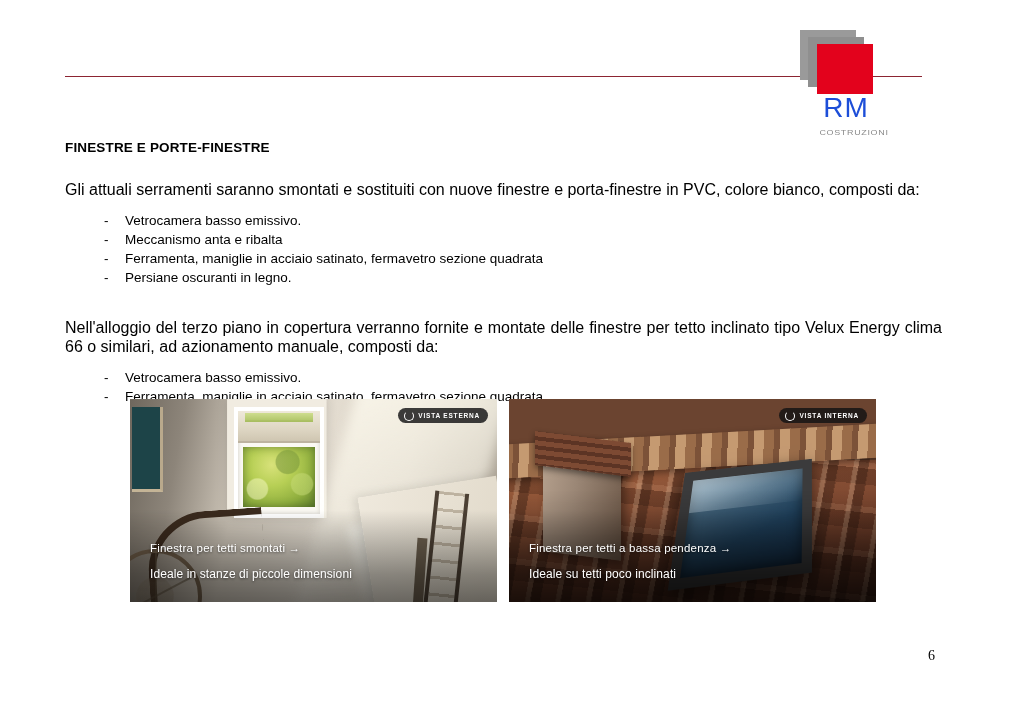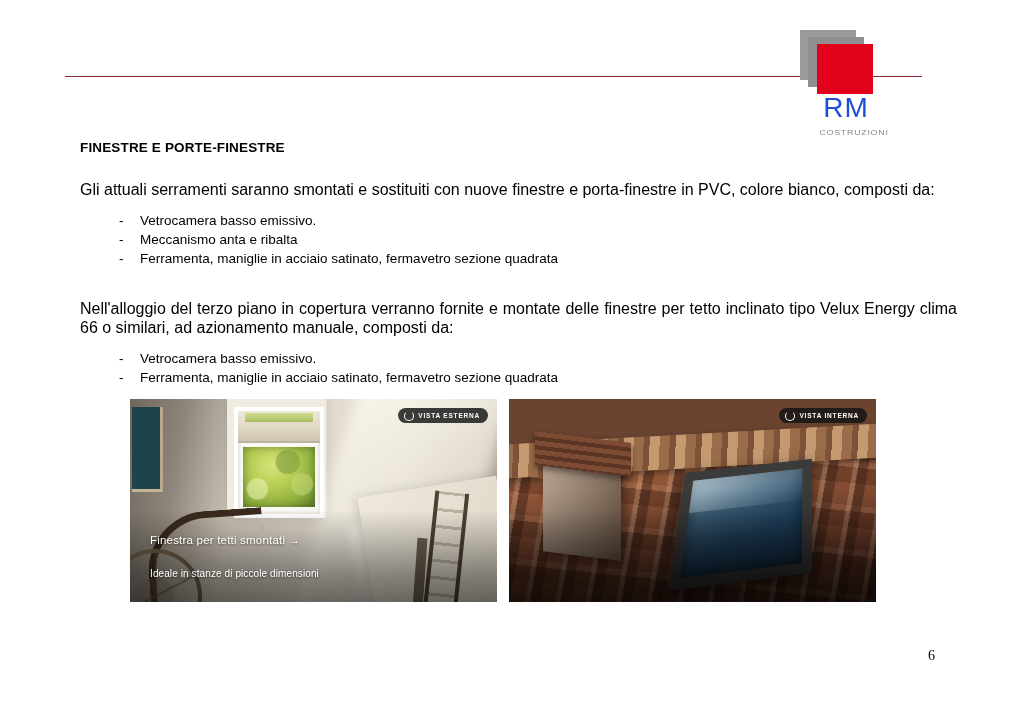--- a/index.html
+++ b/index.html
@@ -72,21 +72,21 @@
     letter-spacing: 0.6px;
     color: #8a8a8a;
     text-align: center;
     transform: scaleX(1.12);
     transform-origin: center;
   }
 
   
   .content {
     position: absolute;
-    left: 80px;
+    left: 65px;
     top: 140px;
     width: 877px;
   }
   .doc-heading {
     font-size: 13.5px;
     font-weight: bold;
     letter-spacing: 0.15px;
     margin: 0 0 24px 0;
     line-height: 16px;
   }
@@ -423,25 +423,25 @@
     text-shadow: 0 1px 3px rgba(0,0,0,0.6);
   }
   .fig-caption-title {
     font-size: 11.5px;
     font-weight: 400;
     letter-spacing: 0.2px;
     line-height: 15px;
     white-space: nowrap;
   }
   .fig-caption-sub {
-    font-size: 10px;
+    font-size: 12px;
     font-weight: 400;
     letter-spacing: 0.1px;
     line-height: 12px;
-    margin-top: 20px;
+    margin-top: 12px;
     white-space: nowrap;
   }
 
   
   .fig-note {
     position: absolute;
     left: 90px;
     top: 597px;
     font-family: "Liberation Serif", serif;
     font-size: 12.5px;
@@ -473,20 +473,21 @@
 
   <div class="content">
 
     <div class="doc-heading">FINESTRE E PORTE-FINESTRE</div>
 
     <p class="para">Gli attuali serramenti saranno smontati e sostituiti con nuove finestre e porta-finestre in PVC, colore bianco, composti da:</p>
     <ul class="dash-list">
       <li class="dash-item">Vetrocamera basso emissivo.</li>
       <li class="dash-item">Meccanismo anta e ribalta</li>
       <li class="dash-item">Ferramenta, maniglie in acciaio satinato, fermavetro sezione quadrata</li>
+      <li class="dash-item">Persiane oscuranti in legno.</li>
     </ul>
 
     <div class="spacer-line"></div>
 
     <p class="para">Nell'alloggio del terzo piano in copertura verranno fornite e montate delle finestre per tetto inclinato tipo Velux Energy clima 66 o similari, ad azionamento manuale, composti da:</p>
     <ul class="dash-list">
       <li class="dash-item">Vetrocamera basso emissivo.</li>
       <li class="dash-item">Ferramenta, maniglie in acciaio satinato, fermavetro sezione quadrata</li>
     </ul>
   </div>
@@ -534,18 +535,22 @@
         <div class="roof-window">
           <div class="roof-window-glass"></div>
         </div>
         <div class="roof-shadow"></div>
       </div>
       <div class="fig-scrim"></div>
       <div class="fig-badge">
         <span class="badge-icon"></span>
         <span>VISTA INTERNA</span>
       </div>
+      <figcaption class="fig-caption">
+        <div class="fig-caption-title">Finestra per tetti a bassa pendenza →</div>
+        <div class="fig-caption-sub">Ideale su tetti poco inclinati</div>
+      </figcaption>
     </figure>
   </div>
 
   <div class="page-number">6</div>
 
 </div>
 
 </body></html>

